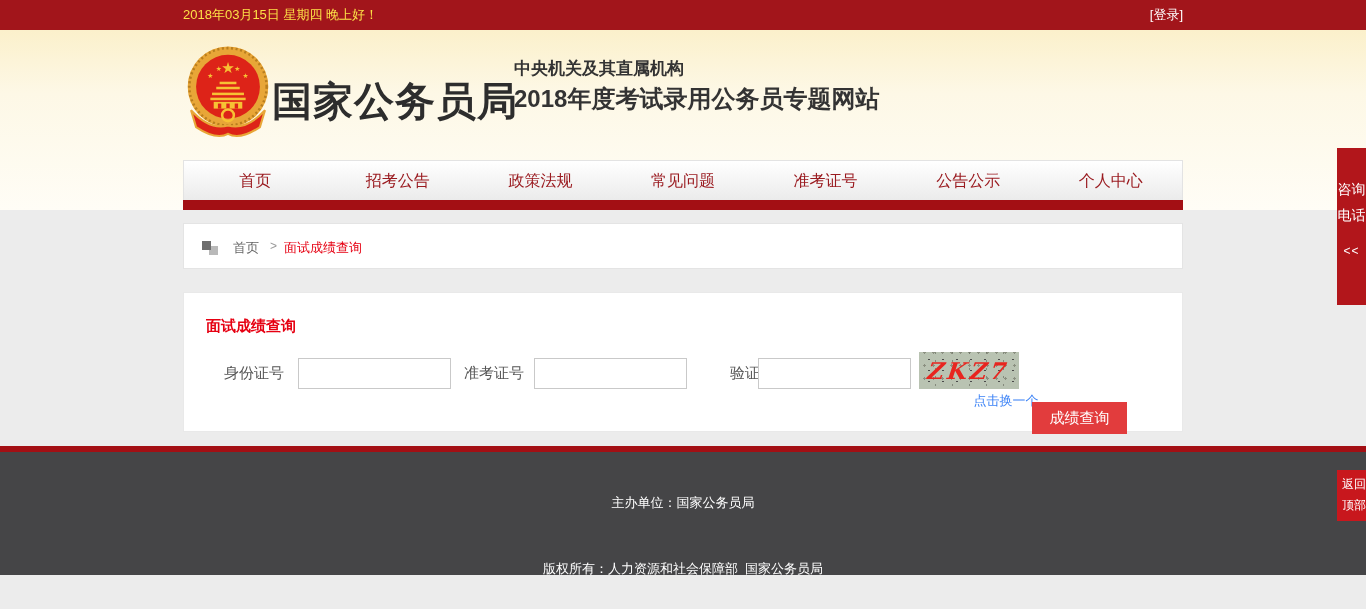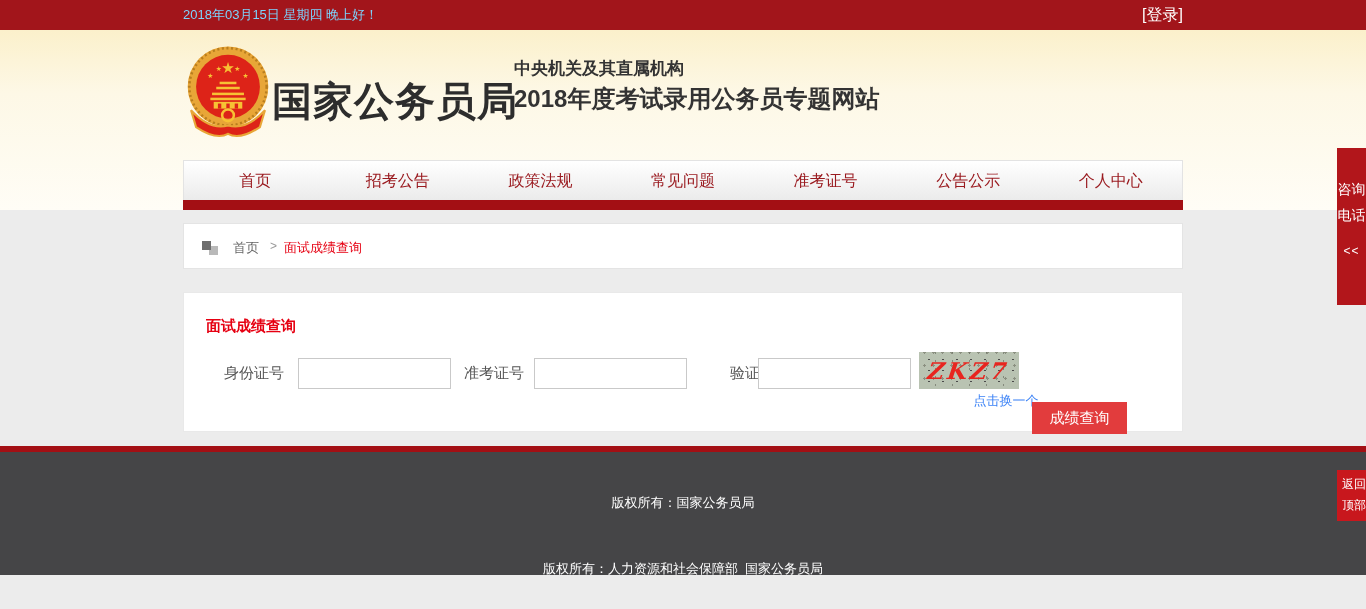--- a/index.html
+++ b/index.html
@@ -3,22 +3,22 @@
 <meta charset="utf-8">
 <style>
   * { margin:0; padding:0; box-sizing:border-box; }
   html,body { width:1366px; height:609px; overflow:hidden;
     font-family:"Liberation Sans","DejaVu Sans",sans-serif; background:#ececec; position:relative; }
 
   .abs { position:absolute; }
 
   
   .topbar { left:0; top:0; width:1366px; height:30px; background:#a2151b; }
-  .topbar-date { left:183px; top:0; height:30px; line-height:30px; color:#7dd3fc; font-size:13px;text-align:center; }
-  .topbar-login { right:183px; top:0; height:24px; line-height:30px; color:#ffffff; font-size:16px; cursor:pointer; }
+  .topbar-date { left:183px; top:0; height:30px; line-height:30px; color:#fde047; font-size:13px;text-align:center; }
+  .topbar-login { right:183px; top:0; height:24px; line-height:30px; color:#ffffff; font-size:13px; cursor:pointer; }
 
   
   .header { left:0; top:30px; width:1366px; height:180px;
     background:linear-gradient(#fbf0cb 0%, #fdf8e6 35%, #fffdf6 100%); }
   .emblem { left:186px; top:44px; width:84px; height:104px; }
   .site-name { left:272px; top:74px; font-size:40px; font-weight:bold; color:#2d2d2d; letter-spacing:1px; }
   .sub1 { left:514px; top:57px; font-size:17px; font-weight:bold; color:#333; }
   .sub2 { left:514px; top:83px; font-size:24px; font-weight:bold; color:#333; }
 
   
@@ -153,16 +153,16 @@
   <div class="captcha">
     <span>ZKZ7</span>
   </div>
   <a class="captcha-refresh">点击换一个</a>
 
   <button class="submit-btn">成绩查询</button>
 </div>
 
 <div class="abs footer-strip"></div>
 <div class="abs footer">
-  <div class="footer-line1">版权所有：国家公务员局</div>
+  <div class="footer-line1">主办单位：国家公务员局</div>
   <div class="footer-line2">版权所有：人力资源和社会保障部  国家公务员局</div>
 </div>
 <div class="abs back-top">返回顶部</div>
 
 </body></html>

